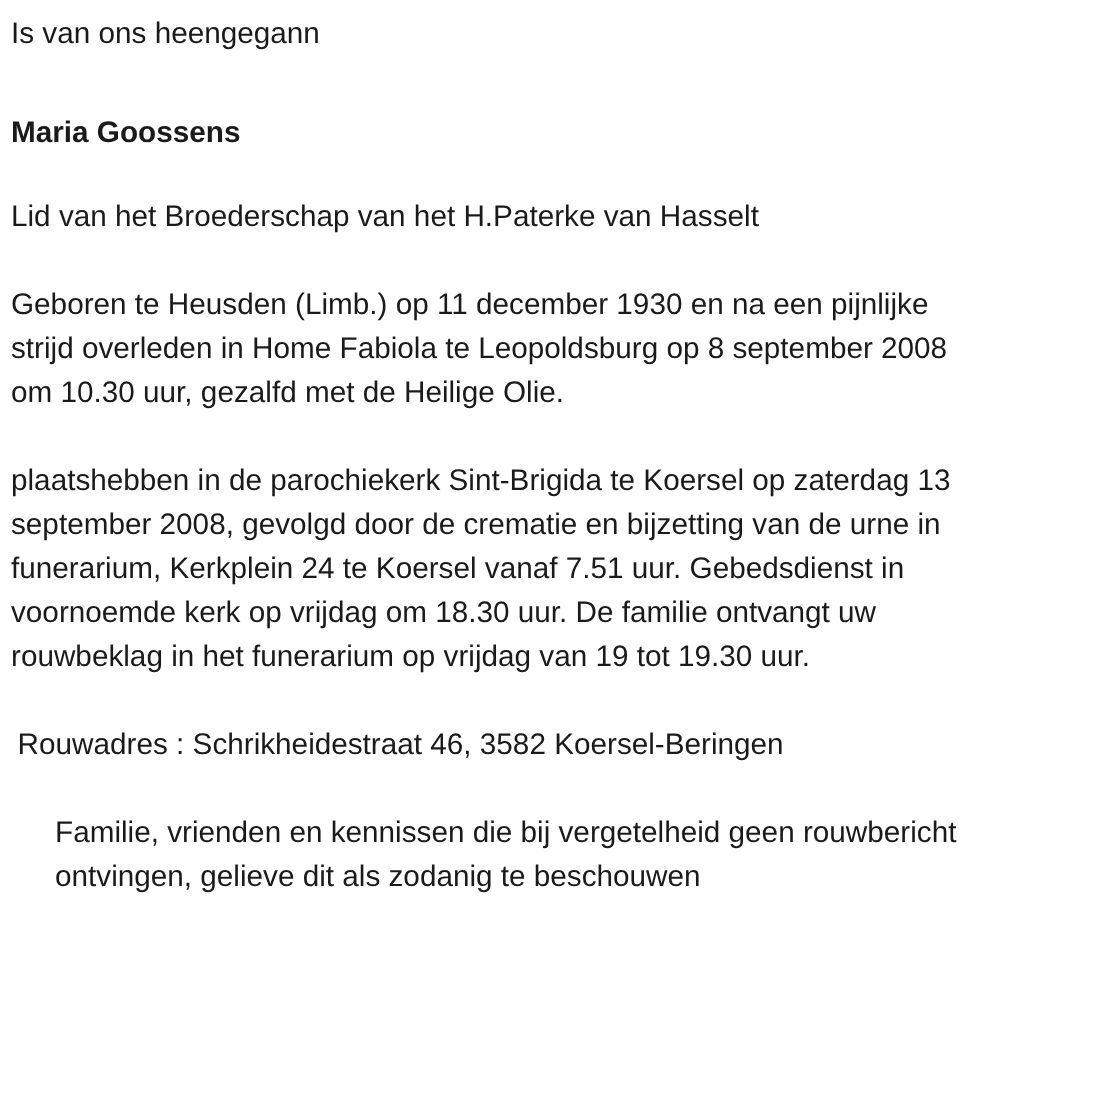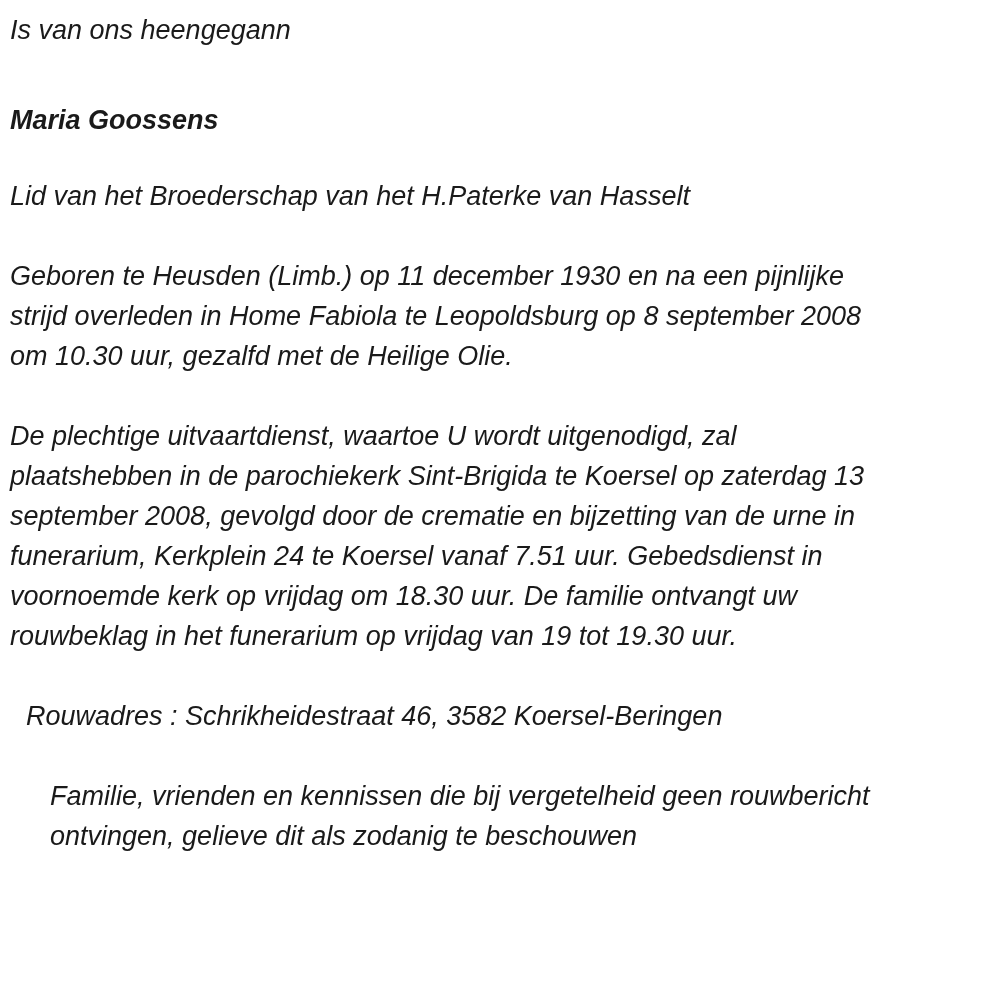--- a/index.html
+++ b/index.html
@@ -12,21 +12,20 @@
     height: 998px;
     overflow: hidden;
     font-family: "Liberation Sans", "DejaVu Sans", sans-serif;
     color: #1a1a1a;
     -webkit-font-smoothing: antialiased;
   }
   .page {
     box-sizing: border-box;
     width: 944px;
     padding: 10px 12px 0 10px;
-    font-style: italic;
   }
   .line {
     font-size: 27px;
     line-height: 40px;
     font-weight: 400;
     white-space: nowrap;
   }
   .intro-line {
     margin: 0 0 46px 0;
   }
@@ -43,21 +42,21 @@
     margin: 0 0 40px 0;
   }
   .paragraph {
     margin: 0 0 40px 0;
   }
   .paragraph:last-child {
     margin-bottom: 0;
     margin-left: 40px;
   }
   .single-line-paragraph {
-    margin: 0 0 40px 16px;
+    margin: 0 0 40px 6px;
   }
 </style>
 </head>
 <body>
 
 <div class="page">
 
   <div class="line intro-line">Is van ons heengegann</div>
 
   <div class="name-block">
@@ -66,21 +65,20 @@
 
   <div class="line membership-line">Lid van het Broederschap van het H.Paterke van Hasselt</div>
 
   <div class="paragraph">
     <div class="line">Geboren te Heusden (Limb.) op 11 december 1930 en na een pijnlijke</div>
     <div class="line">strijd overleden in Home Fabiola te Leopoldsburg op 8 september 2008</div>
     <div class="line">om 10.30 uur, gezalfd met de Heilige Olie.</div>
   </div>
 
   <div class="paragraph">
-    <div class="line">De plechtige uitvaartdienst, waartoe U wordt uitgenodigd, zal</div>
     <div class="line">plaatshebben in de parochiekerk Sint-Brigida te Koersel op zaterdag 13</div>
     <div class="line">september 2008, gevolgd door de crematie en bijzetting van de urne in</div>
     <div class="line">funerarium, Kerkplein 24 te Koersel vanaf 7.51 uur. Gebedsdienst in</div>
     <div class="line">voornoemde kerk op vrijdag om 18.30 uur. De familie ontvangt uw</div>
     <div class="line">rouwbeklag in het funerarium op vrijdag van 19 tot 19.30 uur.</div>
   </div>
 
   <div class="line single-line-paragraph">Rouwadres : Schrikheidestraat 46, 3582 Koersel-Beringen</div>
 
   <div class="paragraph">

